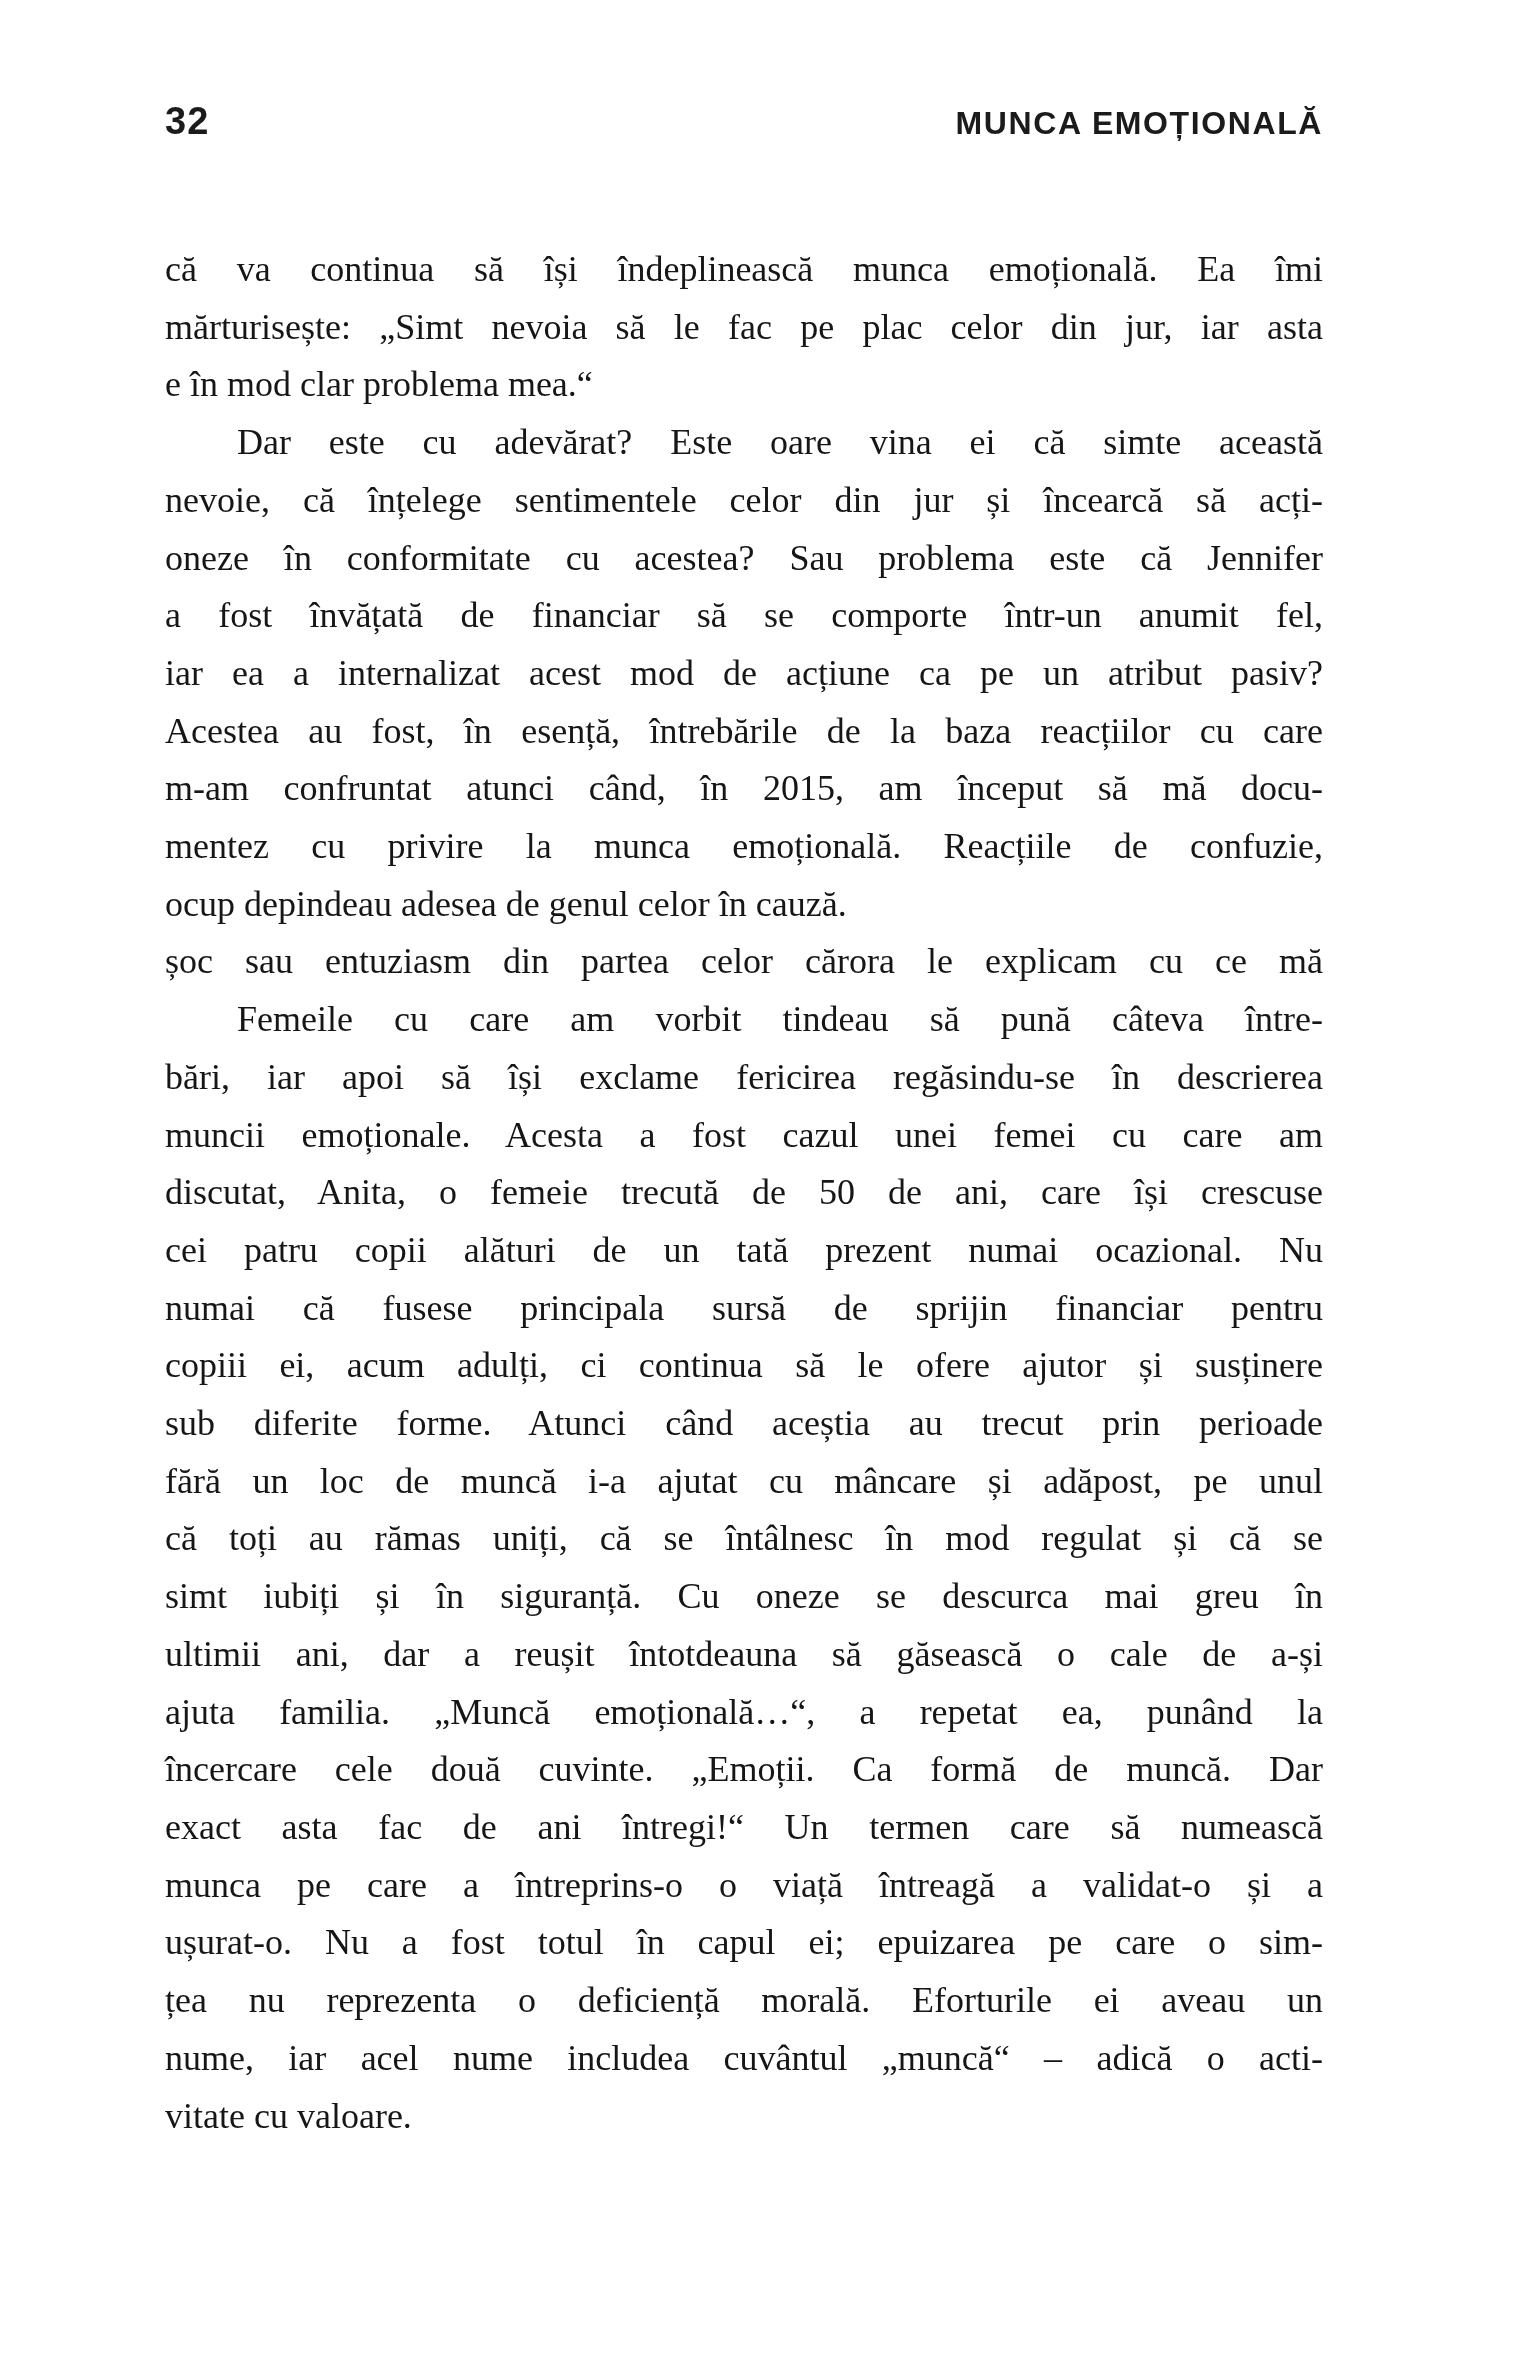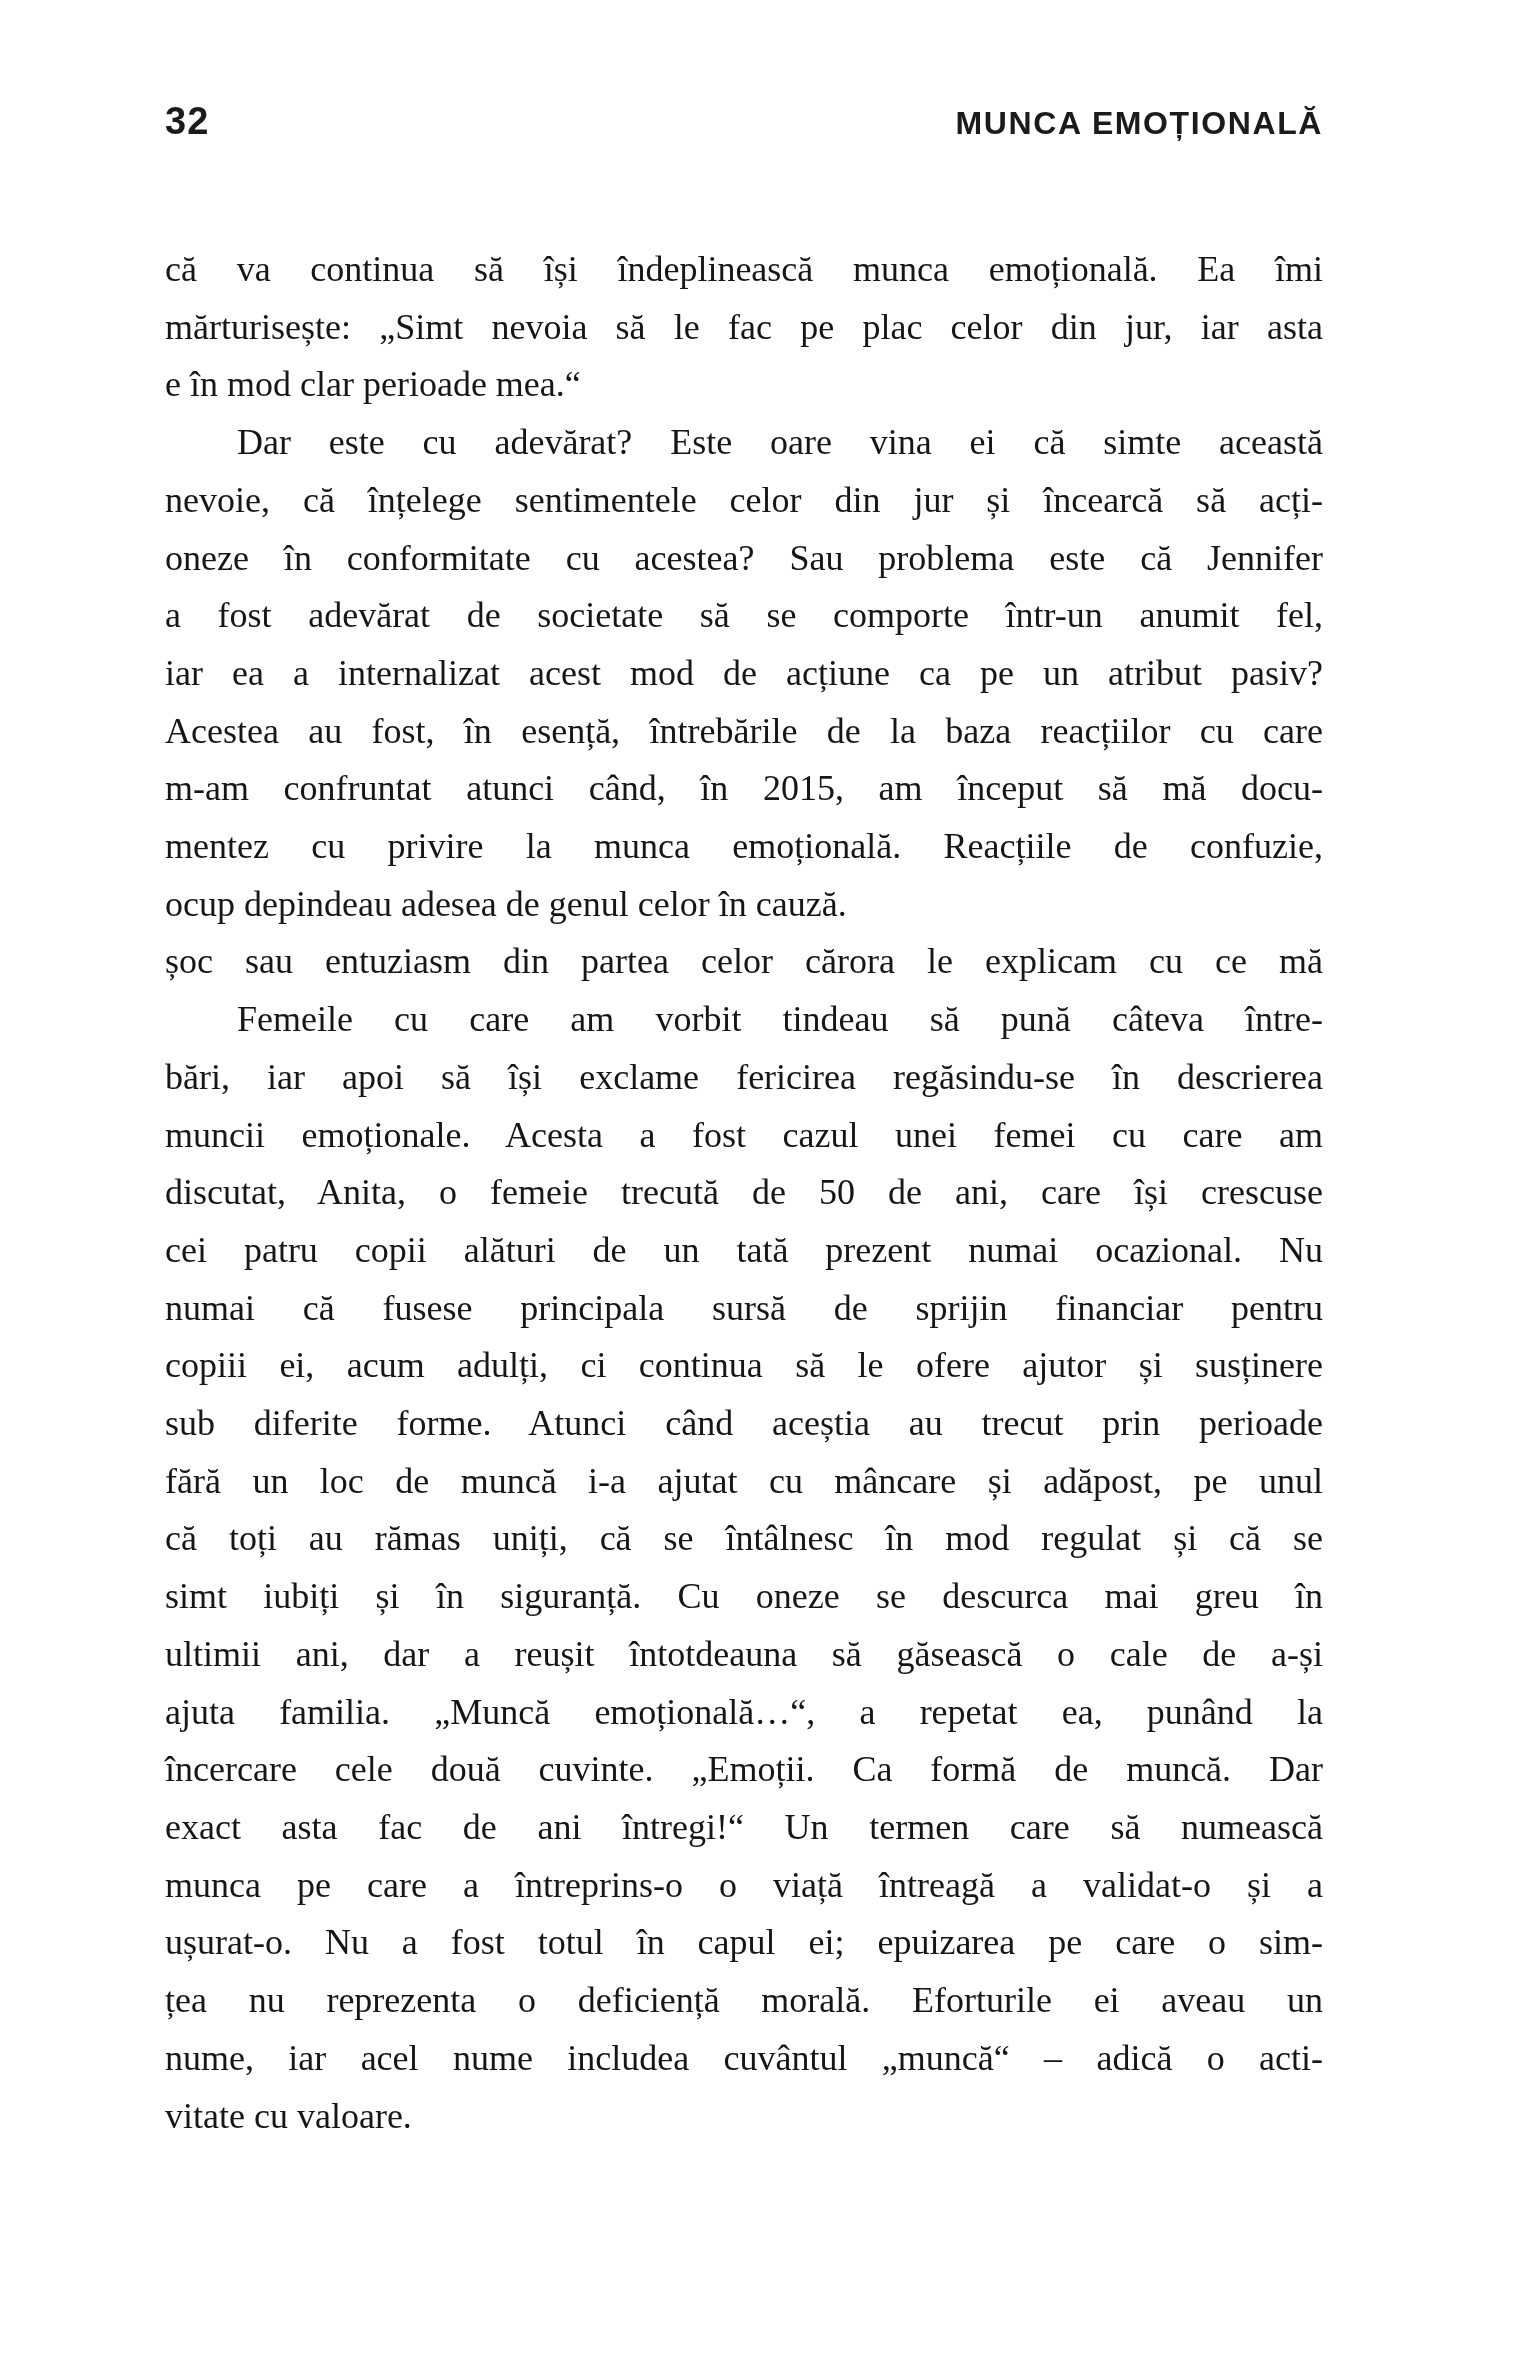--- a/index.html
+++ b/index.html
@@ -65,25 +65,25 @@
 
 <div class="page">
   <div class="content">
     <div class="page-header">
       <span class="page-number">32</span>
       <span class="running-title">MUNCA EMOȚIONALĂ</span>
     </div>
     <div class="page-body">
         <div class="line">că va continua să își îndeplinească munca emoțională. Ea îmi</div>
         <div class="line">mărturisește: „Simt nevoia să le fac pe plac celor din jur, iar asta</div>
-        <div class="line para-end">e în mod clar perioade mea.“</div>
+        <div class="line para-end">e în mod clar problema mea.“</div>
         <div class="line indent">Dar este cu adevărat? Este oare vina ei că simte această</div>
         <div class="line">nevoie, că înțelege sentimentele celor din jur și încearcă să acți-</div>
         <div class="line">oneze în conformitate cu acestea? Sau problema este că Jennifer</div>
-        <div class="line">a fost adevărat de societate să se comporte într-un anumit fel,</div>
+        <div class="line">a fost învățată de financiar să se comporte într-un anumit fel,</div>
         <div class="line">iar ea a internalizat acest mod de acțiune ca pe un atribut pasiv?</div>
         <div class="line">Acestea au fost, în esență, întrebările de la baza reacțiilor cu care</div>
         <div class="line">m-am confruntat atunci când, în 2015, am început să mă docu-</div>
         <div class="line">mentez cu privire la munca emoțională. Reacțiile de confuzie,</div>
         <div class="line para-end">ocup depindeau adesea de genul celor în cauză.</div>
         <div class="line">șoc sau entuziasm din partea celor cărora le explicam cu ce mă</div>
         <div class="line indent">Femeile cu care am vorbit tindeau să pună câteva între-</div>
         <div class="line">bări, iar apoi să își exclame fericirea regăsindu-se în descrierea</div>
         <div class="line">muncii emoționale. Acesta a fost cazul unei femei cu care am</div>
         <div class="line">discutat, Anita, o femeie trecută de 50 de ani, care își crescuse</div>

